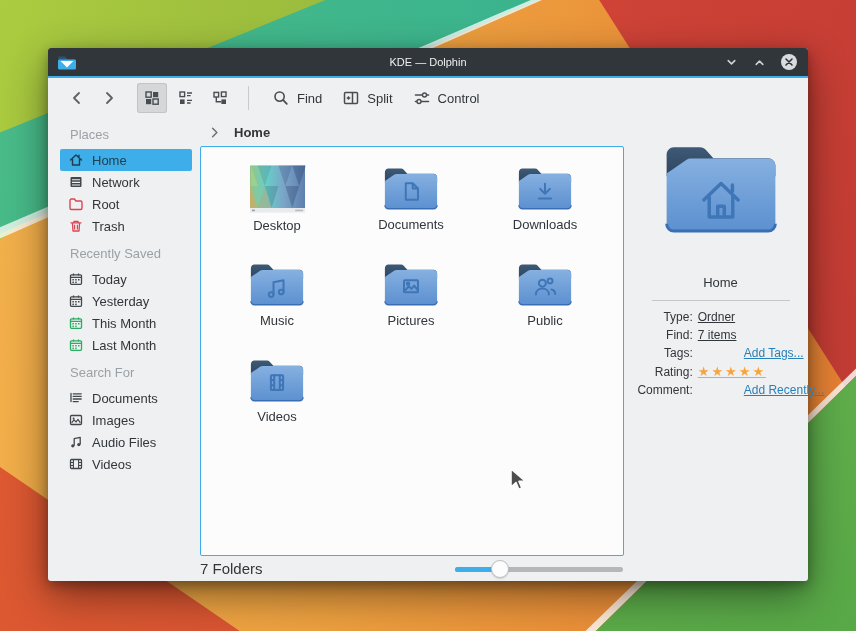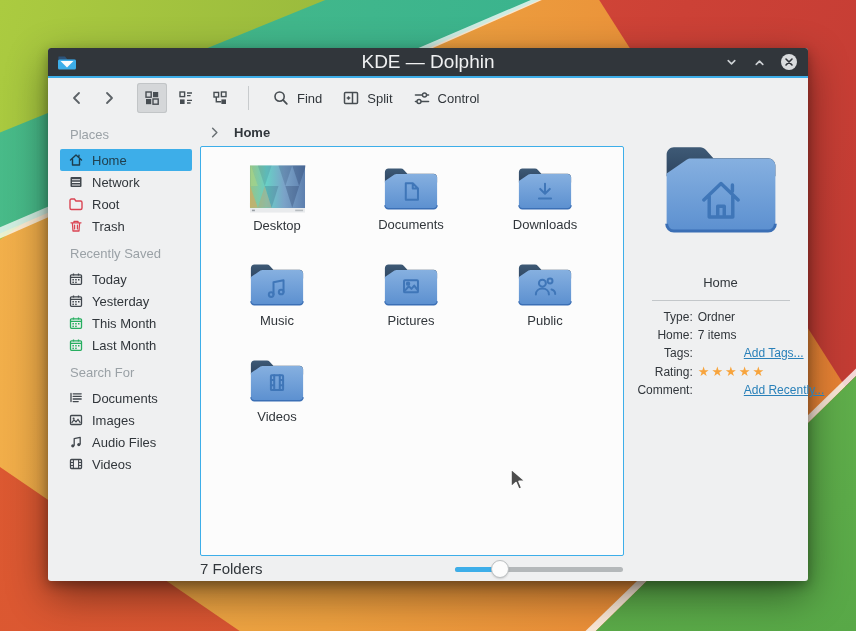--- a/index.html
+++ b/index.html
@@ -16,21 +16,21 @@
   .wp-line2      { background:rgba(255,255,255,0.8); clip-path:polygon(68.4% 100%,100% 58.4%,100% 59.6%,69.6% 100%); }
   .wp-green-br   { background:linear-gradient(160deg,#74bd55 0%,#58a847 100%); clip-path:polygon(69.6% 100%,100% 59.6%,100% 100%); }
 
   
   .window { position:absolute; left:48px; top:48px; width:760px; height:533px;
             border-radius:3px; box-shadow:0 14px 40px rgba(0,0,0,.45), 0 4px 12px rgba(0,0,0,.3);
             display:flex; flex-direction:column; background:#eff0f1; }
   .titlebar { height:28px; background:#31363b; border-radius:3px 3px 0 0; position:relative;
               display:flex; align-items:center; flex:0 0 auto; }
   .tb-appicon { margin-left:9px; display:flex; }
-  .tb-title { position:absolute; left:0; right:0; text-align:center; color:#eff0f1; font-size:19px; }
+  .tb-title { position:absolute; left:0; right:0; text-align:center; color:#eff0f1; font-size:11px; }
   .tb-controls { margin-left:auto; display:flex; align-items:center; gap:13px; margin-right:10px; z-index:1; }
   .tb-btn { display:flex; cursor:default; }
   .accent-line { height:2px; background:#3daee9; flex:0 0 auto; }
 
   .toolbar { height:40px; background:#eff0f1; display:flex; align-items:center; padding-left:13px; flex:0 0 auto; }
   .nav-btn { width:32px; height:30px; display:flex; align-items:center; justify-content:center; }
   .view-group { display:flex; gap:4px; margin-left:12px; }
   .view-btn { width:30px; height:30px; display:flex; align-items:center; justify-content:center; border-radius:3px; }
   .view-btn.pressed { background:#d5d7d9; box-shadow:inset 0 0 0 1px #c2c5c7; }
   .tb-sep { width:1px; height:24px; background:#c8cbcd; margin:0 13px; }
@@ -60,21 +60,21 @@
   .folder-item { height:96px; display:flex; flex-direction:column; align-items:center; padding-top:5px; cursor:default; }
   .folder-item .label { margin-top:5px; font-size:13px; color:#31363b; }
   .glyph { fill:none; stroke:#3f76b8; stroke-width:2.3; stroke-linecap:round; stroke-linejoin:round; }
 
   
   .infopanel { width:175px; flex:0 0 auto; display:flex; flex-direction:column; align-items:center; padding-top:22px; }
   .info-title { margin-top:37px; font-size:13px; color:#31363b; }
   .info-divider { width:138px; height:1px; background:#c3c7ca; margin:10px 0 9px; }
   .info-rows { display:grid; grid-template-columns:76px auto; column-gap:5px; row-gap:4px; font-size:12px; color:#31363b; align-items:center; }
   .info-label { text-align:right; }
-  .info-value { text-align:left; white-space:nowrap; }
+  .info-value { text-align:left; white-space:nowrap;text-decoration:underline; }
   .info-link { color:#2980b9; text-decoration:underline; cursor:pointer;margin-left:46px; }
   .stars { color:#f7a43d; font-size:13px; letter-spacing:2px; }
 
   
   .statusbar { height:25px; flex:0 0 auto; display:flex; align-items:center;
                padding-left:152px; padding-right:185px; font-size:15px; color:#31363b;
                border-radius:0 0 3px 3px; }
   .zoom-slider { margin-left:auto; width:168px; height:18px; position:relative; }
   .zs-track { position:absolute; left:0; right:0; top:7px; height:5px; border-radius:3px; background:#b4b8ba; }
   .zs-fill { position:absolute; left:0; top:7px; height:5px; border-radius:3px; background:#3daee9; width:27%; }
@@ -428,21 +428,21 @@
       <div class="infopanel">
         <svg width="116" height="98" viewBox="0 0 64 54">
           <use href="#sym-folder"></use>
           <path d="M22.5 33 L32 24 l9.5 9 M25.5 31 V42.5 h13 V31 M30.2 42.5 V36.5 h3.6 v6 M38.3 24.8 v3.4" fill="none" stroke="#3f76b8" stroke-width="1.9" stroke-linecap="round" stroke-linejoin="round"></path>
         </svg>
         <div class="info-title">Home</div>
         <div class="info-divider"></div>
         <div class="info-rows">
           <span class="info-label">Type:</span>
           <span class="info-value">Ordner</span>
-          <span class="info-label">Home:</span>
+          <span class="info-label">Find:</span>
           <span class="info-value">7 items</span>
           <span class="info-label">Tags:</span>
           <span class="info-value info-link">Add Tags...</span>
           <span class="info-label">Rating:</span>
           <span class="info-value stars">★★★★★</span>
           <span class="info-label">Comment:</span>
           <span class="info-value info-link">Add Recently...</span>
         </div>
       </div>
 

